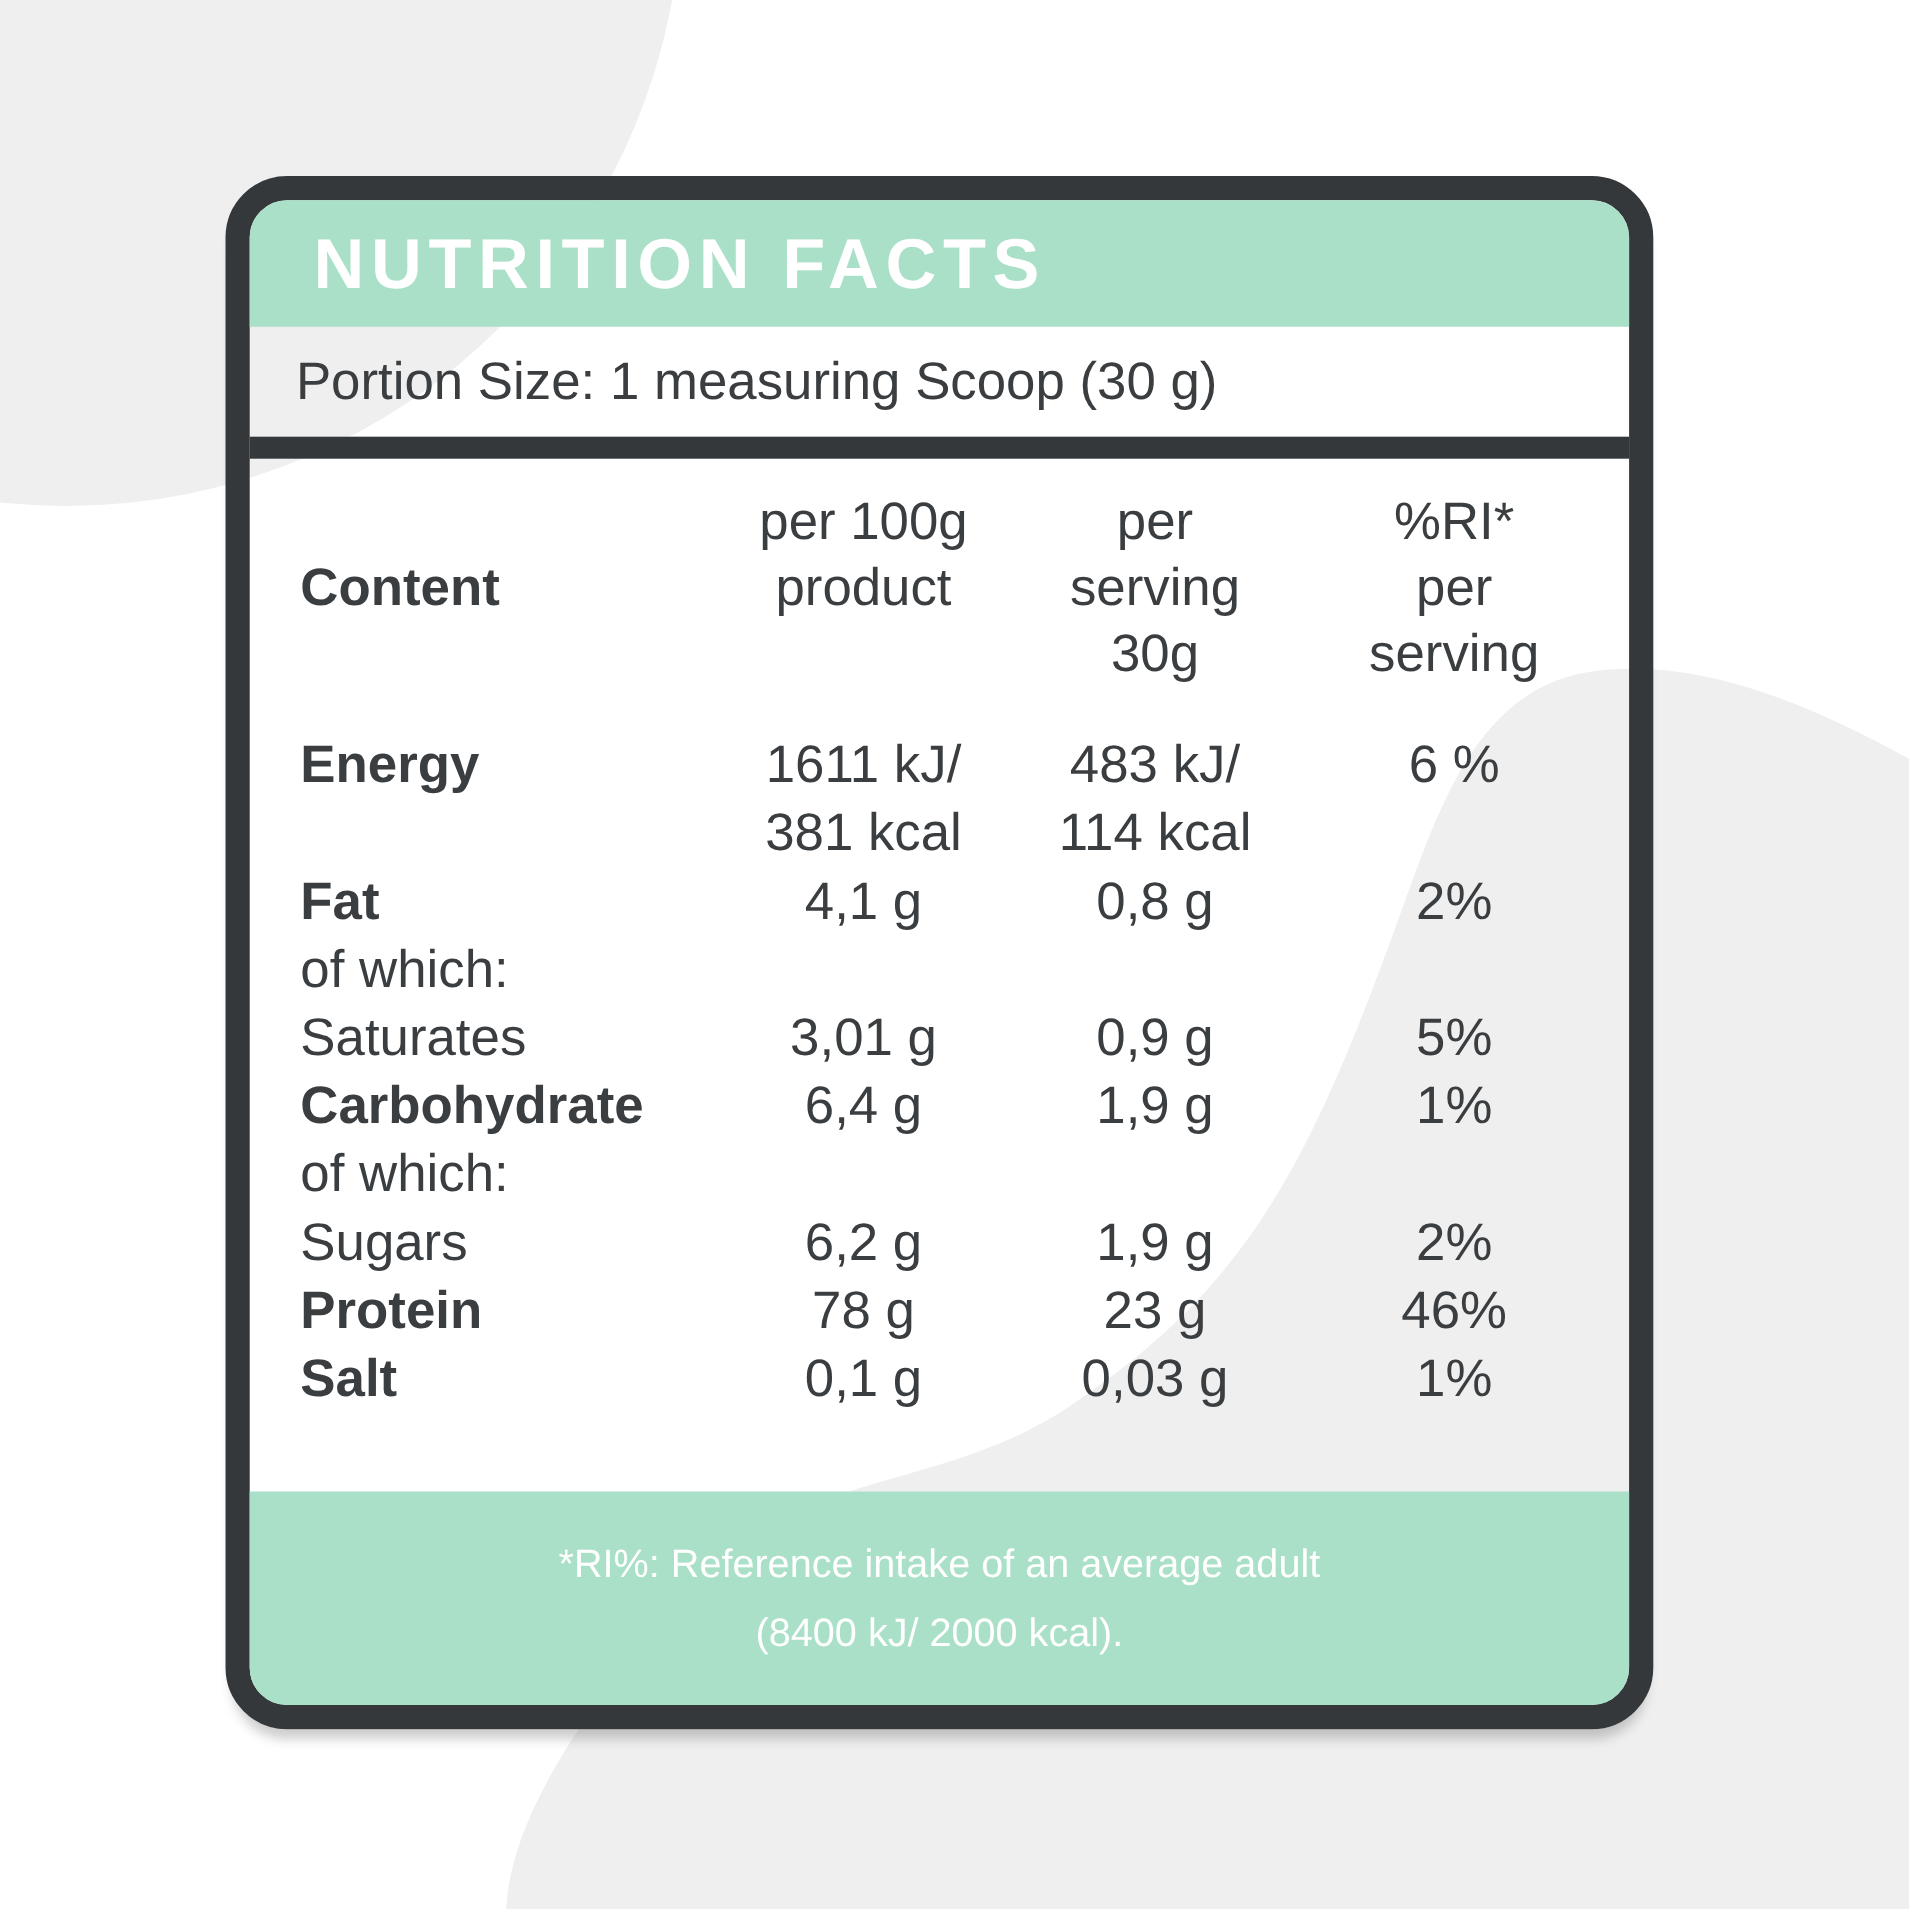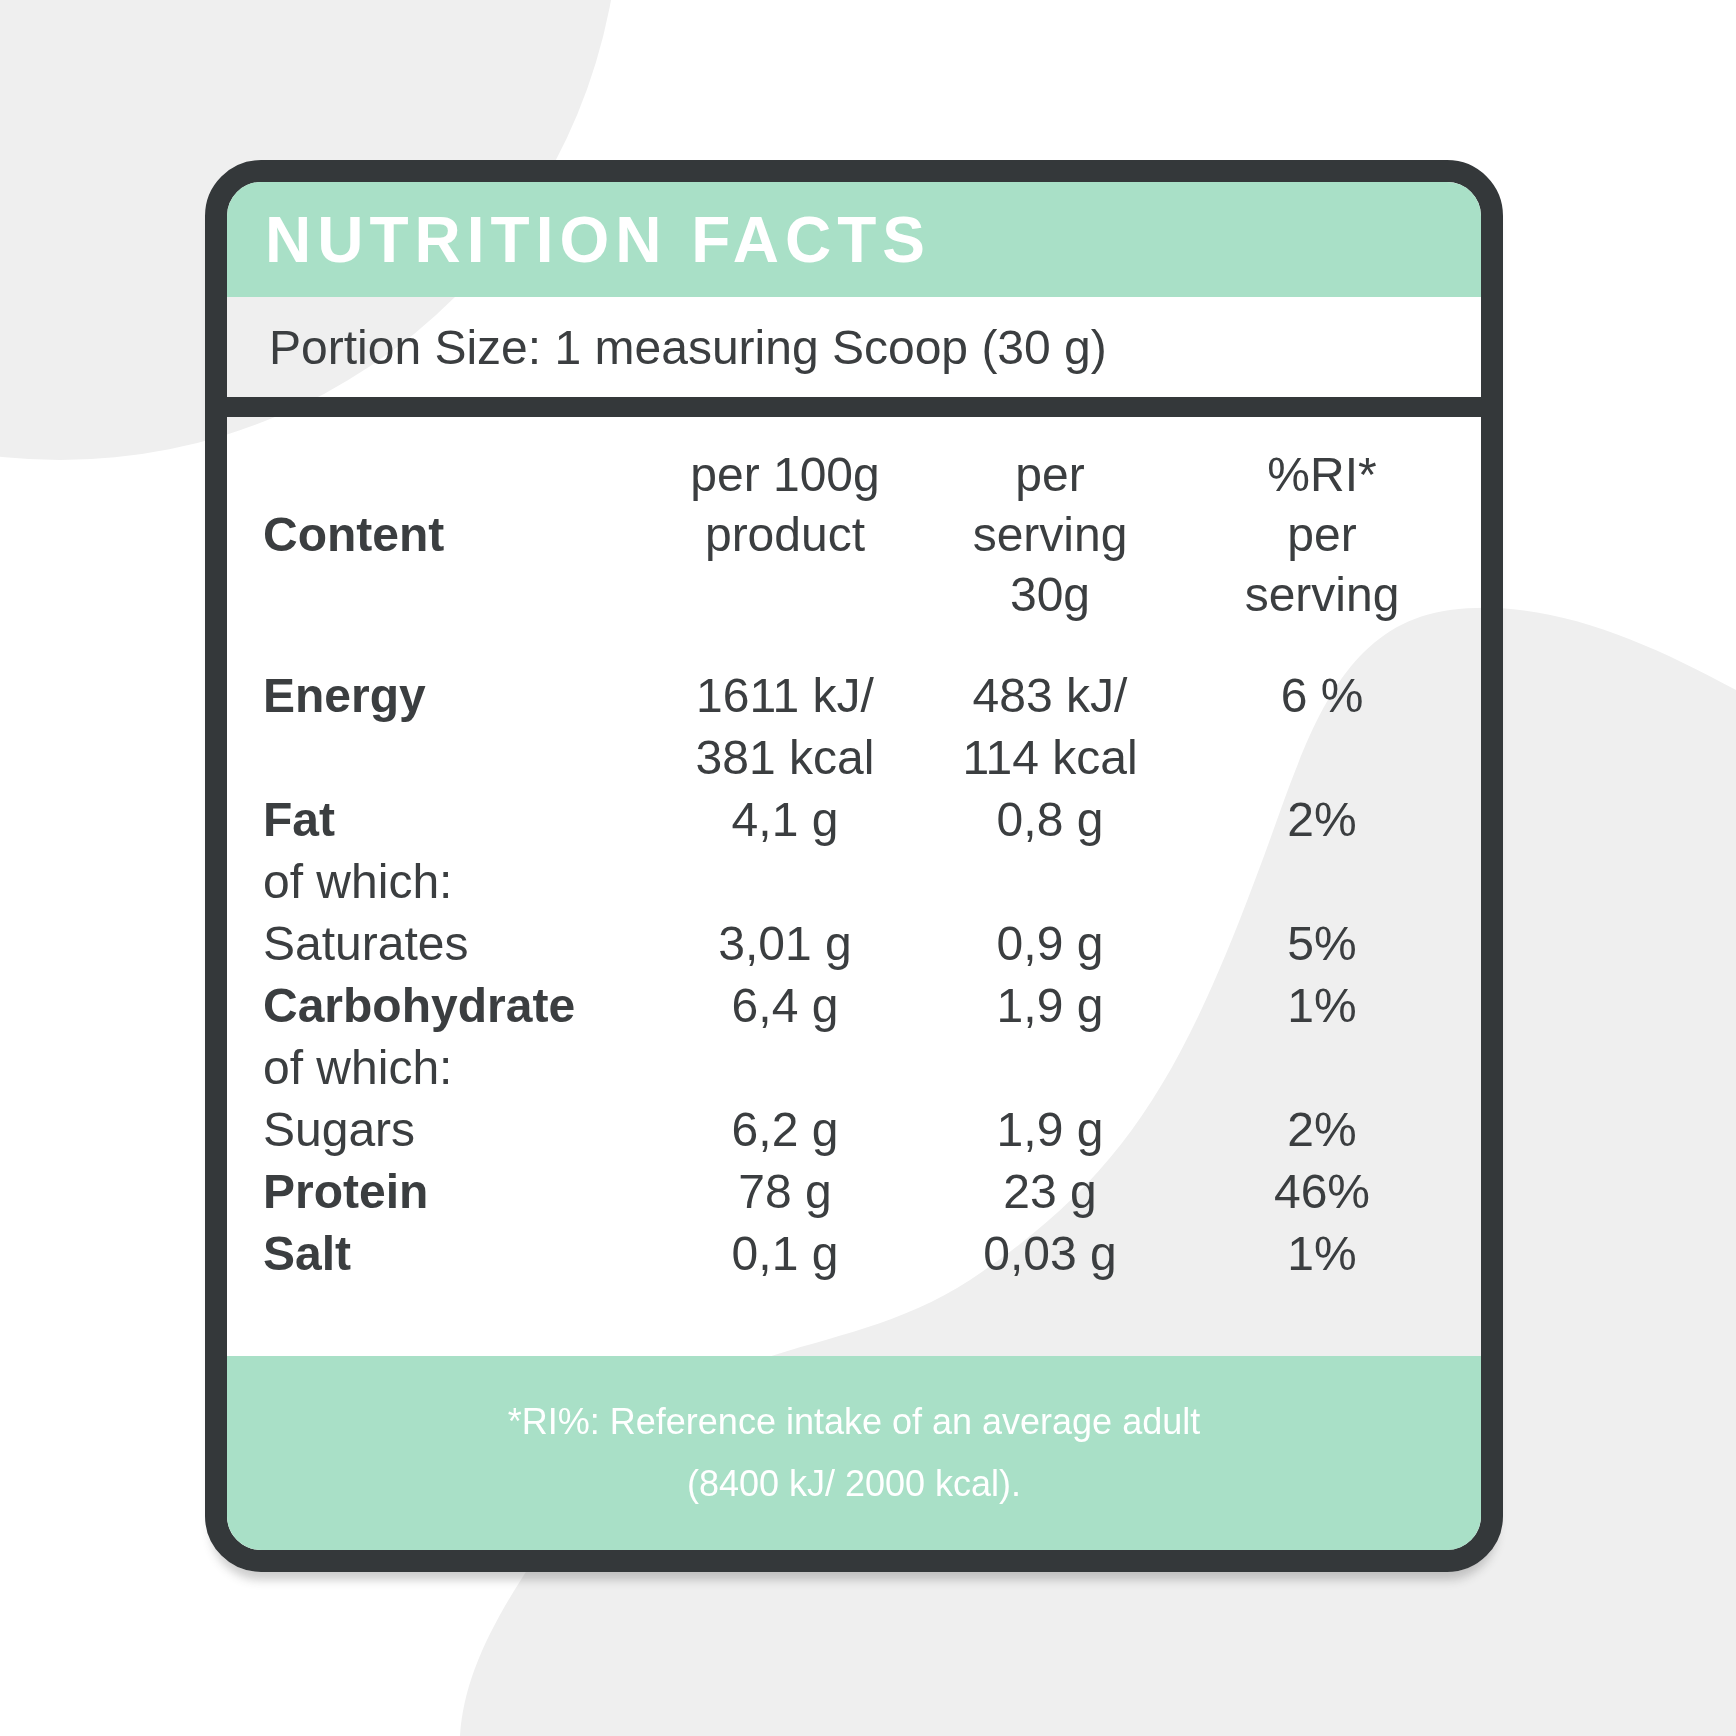--- a/index.html
+++ b/index.html
@@ -38,21 +38,21 @@
     border-radius:56px;
     background:transparent;
     box-shadow:0 14px 10px -6px rgba(60,60,60,.25);
     display:flex;flex-direction:column;
   }
   .band-header{
     height:115px;flex:0 0 115px;
     background:var(--mint);
     border-radius:34px 34px 0 0;
     display:flex;align-items:center;
-    padding-left:38px;box-sizing:border-box;
+    padding-left:58px;box-sizing:border-box;
   }
   .band-header .title{
     color:#ffffff;
     font-size:64px;font-weight:700;letter-spacing:6px;
   }
   .portion-bar{
     height:100px;flex:0 0 100px;
     display:flex;align-items:center;
     padding-left:42px;box-sizing:border-box;
     font-size:48px;
@@ -66,21 +66,21 @@
     padding-top:28px;box-sizing:border-box;
     font-size:48px;line-height:62px;
   }
   .t-row{
     display:grid;
     grid-template-columns:406px 304px 226px 318px;
     align-items:start;
   }
   .t-row.head{line-height:60px;margin-bottom:40px;}
   .cell{text-align:center;white-space:pre-line;}
-  .cell.lbl{text-align:left;padding-left:36px;box-sizing:border-box;}
+  .cell.lbl{text-align:left;padding-left:46px;box-sizing:border-box;}
   .cell.bold{font-weight:700;}
   .head .cell.lbl{align-self:center;}
   .band-footer{
     flex:1 1 auto;
     background:var(--mint);
     border-radius:0 0 34px 34px;
     display:flex;flex-direction:column;
     align-items:center;justify-content:center;
     color:#ffffff;
     font-size:36px;line-height:62px;

